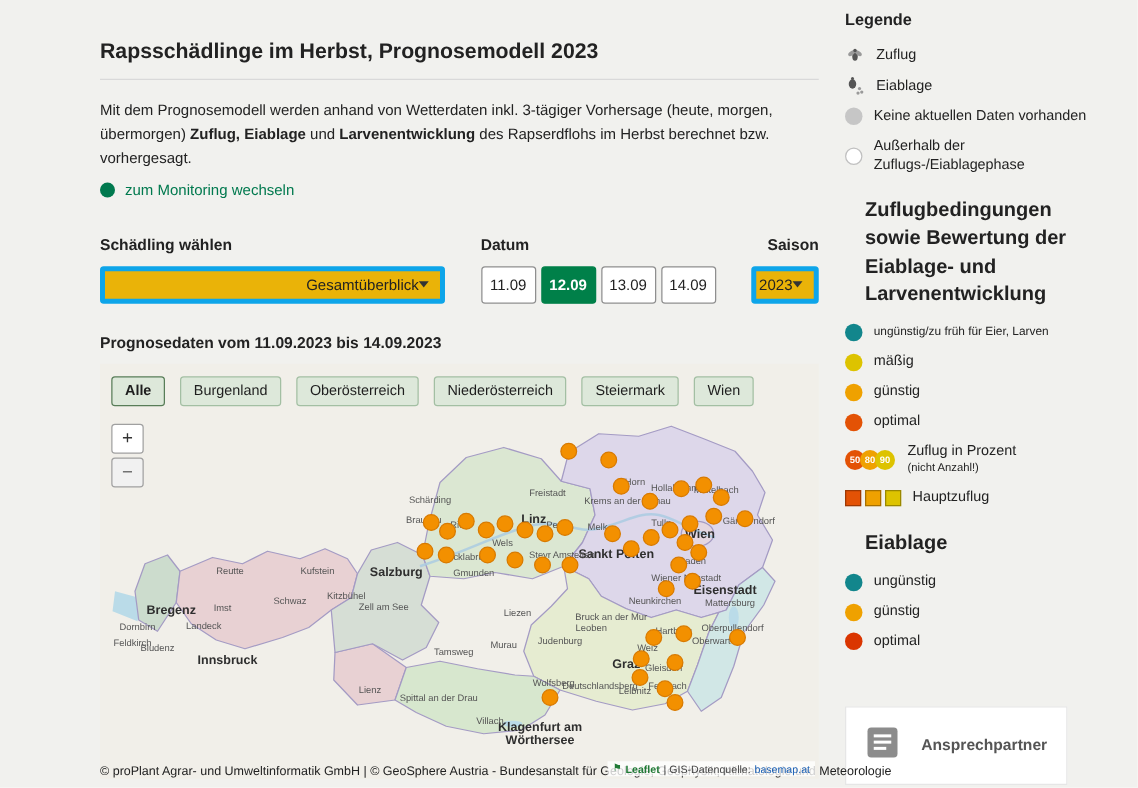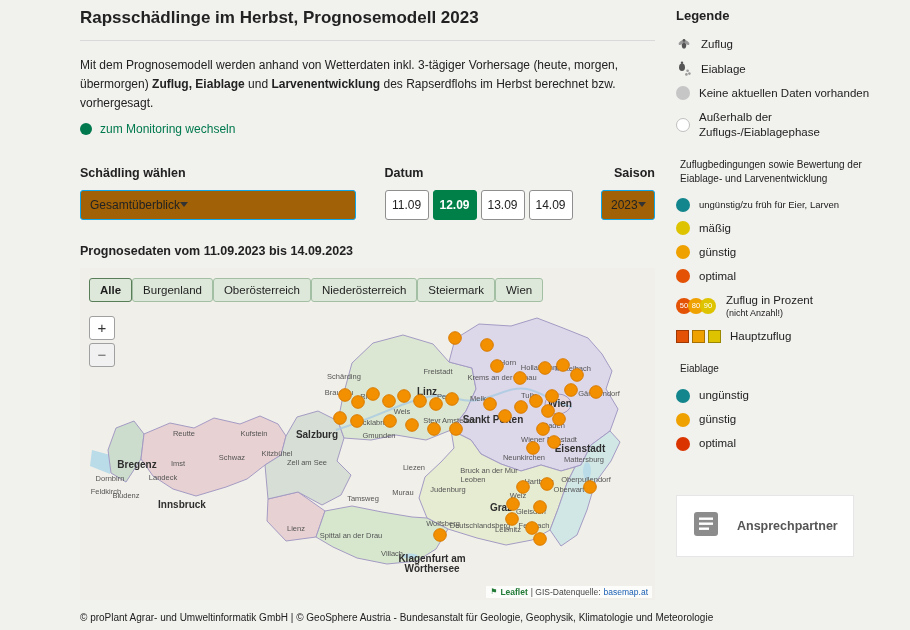--- a/index.html
+++ b/index.html
@@ -1,61 +1,61 @@
 <!DOCTYPE html>
 <html><head>
 <meta charset="utf-8">
 <style>
   *{box-sizing:border-box;margin:0;padding:0}
   html,body{width:910px;height:630px}
   button{font-family:inherit}
   .app{position:relative;width:910px;height:630px;background:#f1f1ee;font-family:"Liberation Sans",sans-serif;color:#222;overflow:hidden}
   .main{position:absolute;left:80px;top:0;width:575px}
-  .page-title{font-size:17px;font-weight:700;padding:8px 0 12px}
+  .page-title{font-size:17px;font-weight:700;padding:31px 0 12px}
   .divider{border:0;border-top:1px solid #d9d9d9;margin-bottom:15px}
   .intro{font-size:12px;line-height:1.6;margin-bottom:4px}
   .monitoring-link{display:inline-flex;align-items:center;gap:8px;color:#00794e;font-size:12px;font-weight:400;text-decoration:none;cursor:pointer;margin:4px 0 30px}
   .green-dot{width:12px;height:12px;border-radius:50%;background:#00794e}
   .form-row{display:flex;justify-content:space-between;margin-bottom:24px}
   .field-label{display:block;font-size:12.5px;font-weight:700;margin-bottom:10px}
-  .select{height:30px;background:#a16207;border:1px solid #0ea5e9;border-radius:3px;display:flex;align-items:center;justify-content:flex-start;padding:0 9px;font-size:12px;cursor:pointer}
+  .select{height:30px;background:#eab308;border:4px solid #0ea5e9;border-radius:3px;display:flex;align-items:center;justify-content:flex-end;padding:0 9px;font-size:12px;cursor:pointer}
   .pest-field{width:276px}
   .season-field{width:54px}
   .season-field .field-label{text-align:right}
   .caret{width:0;height:0;border-left:4px solid transparent;border-right:4px solid transparent;border-top:5px solid #333}
   .date-group{display:flex;gap:4px}
   .date-btn{width:44px;height:30px;background:#fff;border:1px solid #8f8f8f;border-radius:3px;font-size:12px;cursor:pointer;color:#222}
   .date-btn.selected{background:#008049;border-color:#008049;color:#fff;font-weight:700}
   .prog-heading{font-size:12.5px;font-weight:700;margin-bottom:10px}
   .map-panel{position:relative;width:575px;height:332px;background:#f1efe9;overflow:hidden}
   .map-svg{position:absolute;left:0;top:0;width:575px;height:332px}
-  .filter-bar{position:absolute;top:10px;left:9px;display:flex;gap:0;z-index:5}
+  .filter-bar{position:absolute;top:10px;left:9px;display:flex;gap:12px;z-index:5}
   .filter-btn{background:#dde8da;border:1px solid #a3bfa3;border-radius:3px;padding:5px 10px;font-size:11.5px;color:#1e1e1e;cursor:pointer}
   .filter-btn.selected{border-color:#587d58;font-weight:700}
   .zoom-ctl{position:absolute;top:48px;left:9px;z-index:5;display:flex;flex-direction:column;gap:3px}
   .zoom-btn{width:26px;height:24px;background:#fff;border:1px solid #a0a0a0;border-radius:3px;font-size:15px;line-height:1;cursor:pointer;color:#333}
   .zoom-btn.minus{background:#f1f1f1;color:#666}
   .attribution{position:absolute;bottom:2px;right:3px;z-index:5;background:rgba(255,255,255,.78);font-size:8.5px;padding:1px 4px;color:#444;display:flex;align-items:center;gap:3px}
   .leaflet-flag{color:#217a36;font-size:8px}
   .leaflet-link{color:#217a36;font-weight:700;text-decoration:none;cursor:pointer}
   .basemap-link{color:#1a5fb4;text-decoration:none;cursor:pointer}
   .footer{position:absolute;left:80px;top:612px;font-size:10px;color:#222;white-space:nowrap}
   .sidebar{position:absolute;left:676px;top:0;width:230px}
   .legend-title{font-size:13px;font-weight:700;margin:8px 0 13px}
   .legend-row{display:flex;align-items:center;gap:9px;margin-bottom:9px;font-size:11.5px;line-height:1.3}
   .sym{width:16px;height:16px;flex:0 0 16px;display:flex;align-items:center;justify-content:center}
   .circle-gray{width:14px;height:14px;border-radius:50%;background:#c6c6c6;flex:0 0 14px}
   .circle-white{width:14px;height:14px;border-radius:50%;background:#fff;border:1px solid #c0c0c0;flex:0 0 14px}
   .wrap-narrow{max-width:125px;display:inline-block}
-  .section-title{font-size:10px;font-weight:400;line-height:1.4;margin:18px 4px 12px;max-width:190px}
+  .section-title{font-size:16px;font-weight:700;line-height:1.4;margin:18px 16px 12px;max-width:190px}
   .cdot{width:14px;height:14px;border-radius:50%;flex:0 0 14px}
   .small-label{font-size:9.5px}
   .percent-row{display:flex;align-items:center;gap:10px;margin:2px 0 10px}
   .pc-group{display:flex;align-items:center}
-  .pc{width:16px;height:16px;border-radius:50%;color:#fff;font-size:7.5px;font-weight:400;display:flex;align-items:center;justify-content:center}
+  .pc{width:16px;height:16px;border-radius:50%;color:#fff;font-size:7.5px;font-weight:700;display:flex;align-items:center;justify-content:center}
   .pc:not(:first-child){margin-left:-4px}
   .percent-text{font-size:11.5px;line-height:1.3}
   .percent-note{font-size:9px}
   .sq-group{display:flex}
   .sq{width:13px;height:13px;border:1px solid rgba(0,0,0,.3)}
   .sq:not(:first-child){margin-left:3px}
   .contact-card{margin-top:44px;width:178px;background:#fff;border:1px solid #e6e6e6;padding:15px 16px;display:flex;align-items:center;gap:18px;cursor:pointer}
   .contact-label{font-size:12.5px;font-weight:700;color:#555}
   .city{font-size:7.5px;fill:#555;text-anchor:middle;font-family:"Liberation Sans",sans-serif}
   .city.major{font-size:10px;fill:#2e2e2e;font-weight:600}

